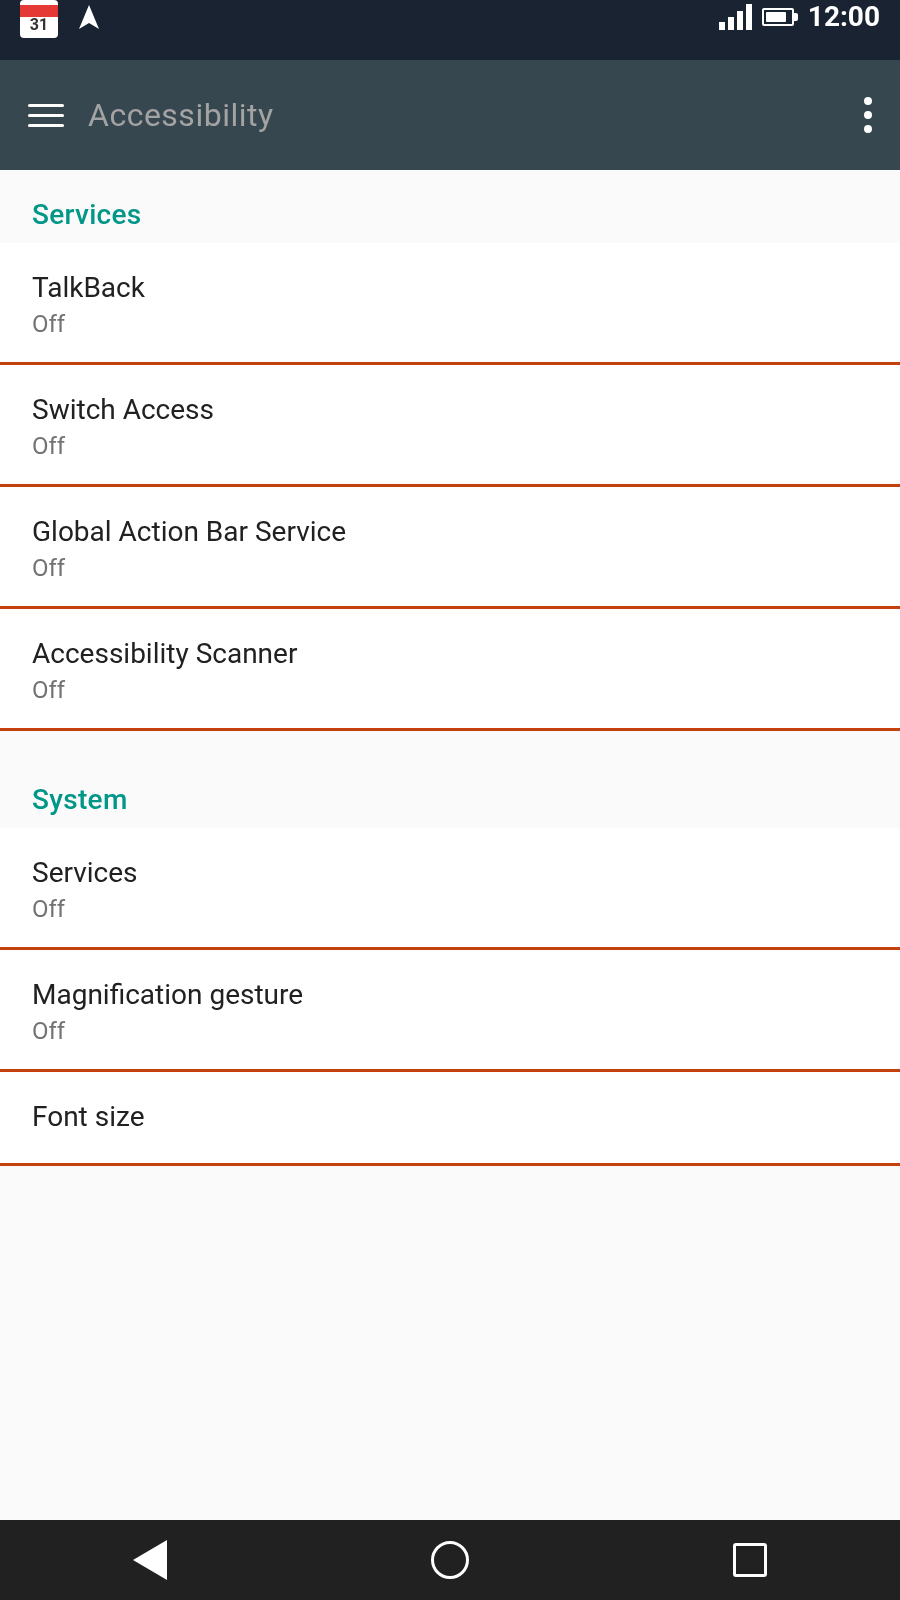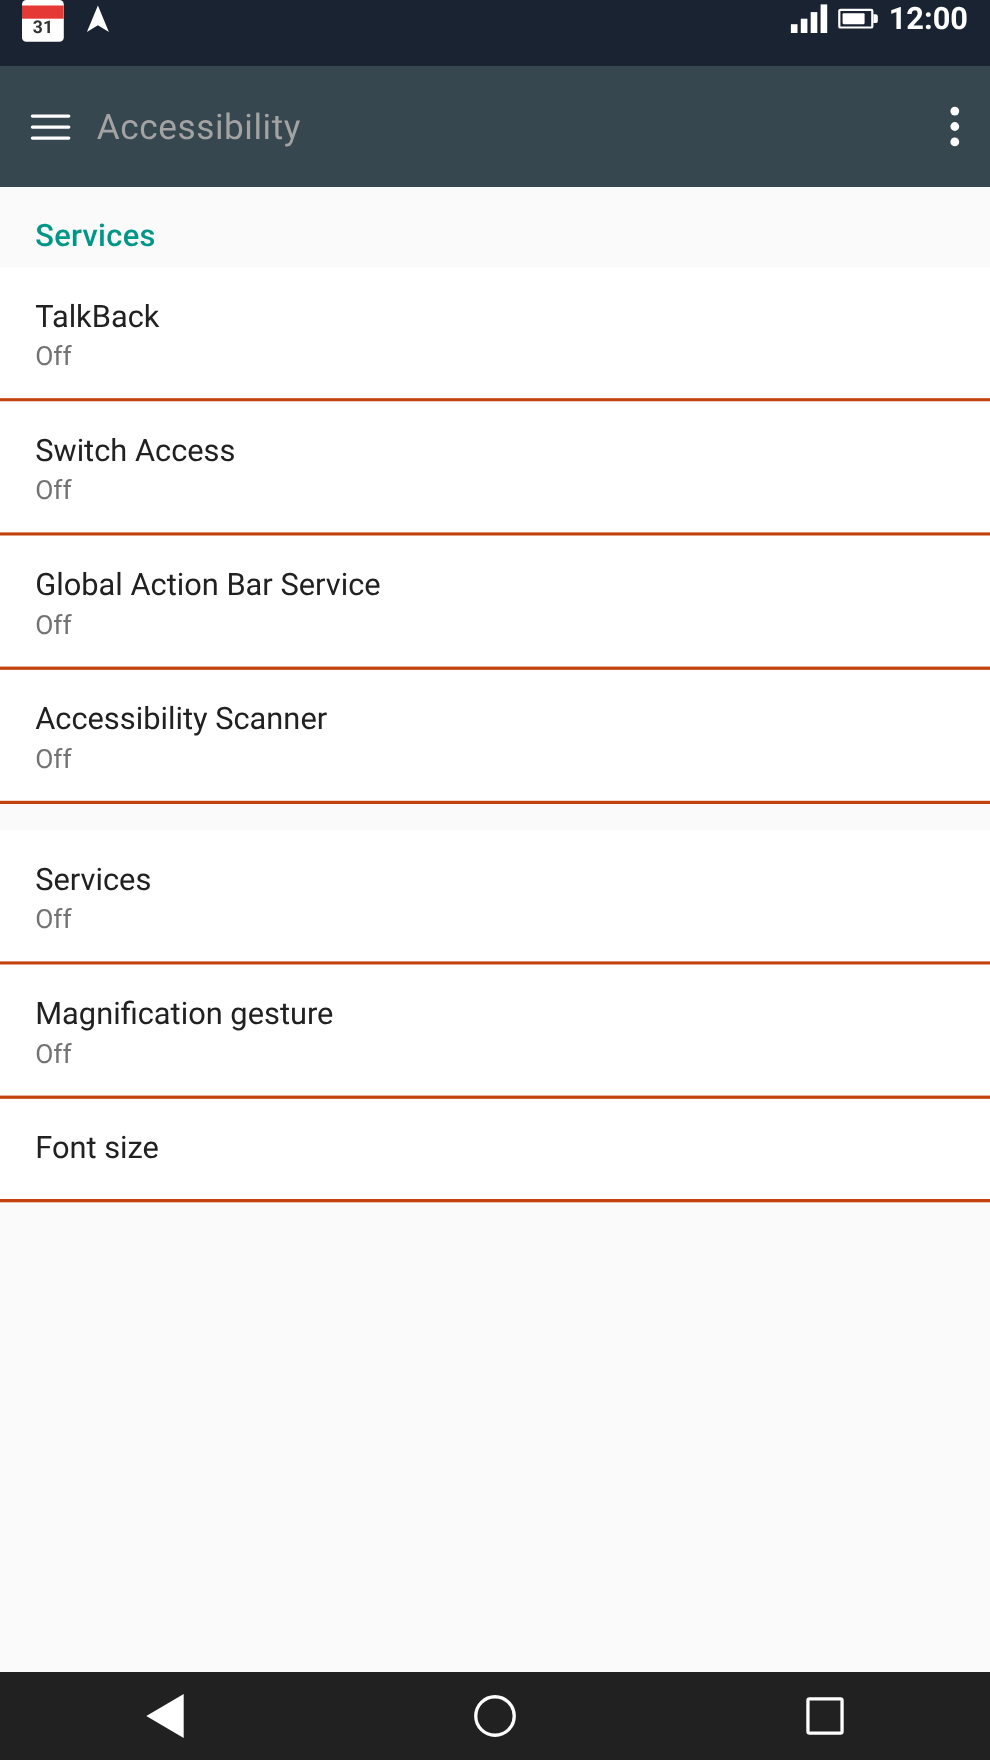--- a/index.html
+++ b/index.html
@@ -330,20 +330,21 @@
     <div class="item-subtitle">Off</div>
   </div>
 
   <div class="list-item">
     <div class="item-title">Accessibility Scanner</div>
     <div class="item-subtitle">Off</div>
   </div>
 
   <div class="section-spacer"></div>
 
+  <div class="section-header">System</div>
 
   <div class="list-item">
     <div class="item-title">Services</div>
     <div class="item-subtitle">Off</div>
   </div>
 
   <div class="list-item">
     <div class="item-title">Magnification gesture</div>
     <div class="item-subtitle">Off</div>
   </div>

